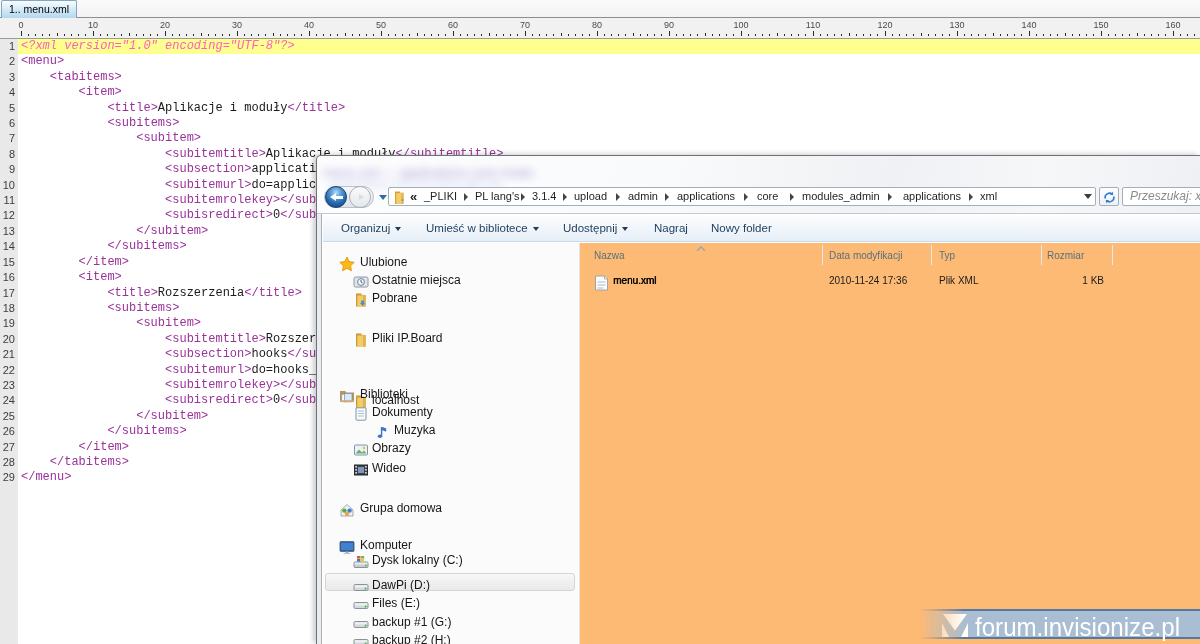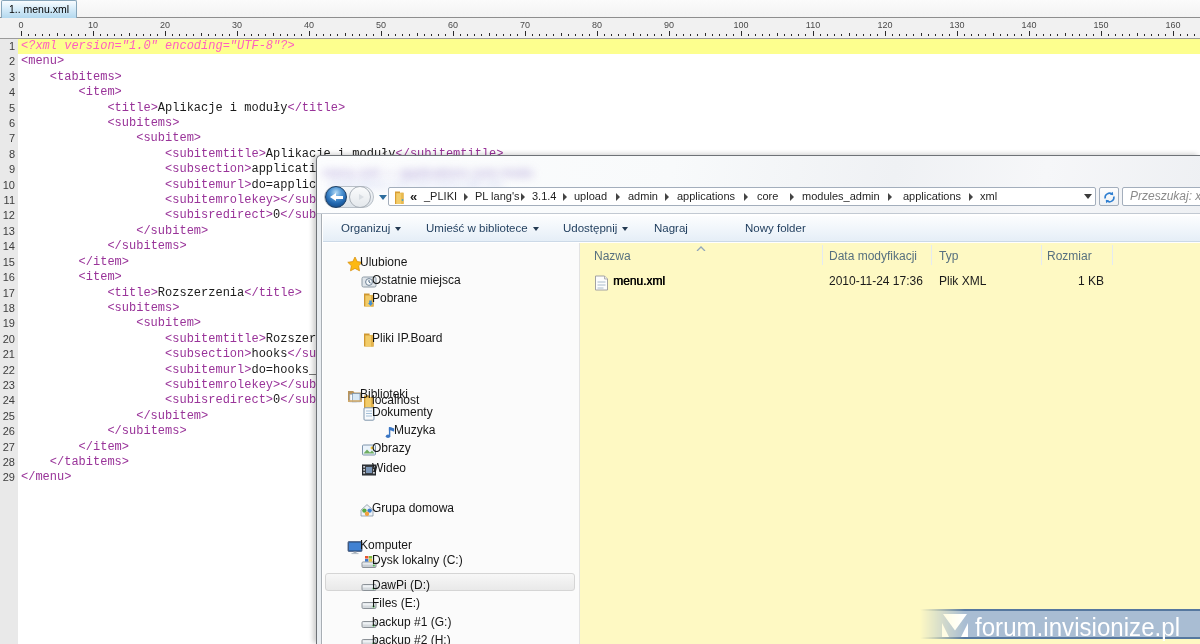--- a/index.html
+++ b/index.html
@@ -76,29 +76,29 @@
   border-bottom:1px solid #ccd9e7; font-size:11.5px; color:#1e3c5c; }
 .tbtn { position:absolute; top:0; height:25px; line-height:25px; white-space:nowrap; }
 .tdrop { display:inline-block; width:0; height:0; border-left:3.5px solid transparent;
   border-right:3.5px solid transparent; border-top:4px solid #243a52;
   margin-left:5px; vertical-align:middle; }
 
 #glassL { position:absolute; left:0; top:58px; width:5px; bottom:0;
   background:#e9edf1; border-right:1px solid #a8aeb4; }
 
 #content { position:absolute; left:6px; top:87px; right:0; bottom:0; background:#fff; }
-#nav { position:absolute; left:0; top:0; width:256px; bottom:0; background:#fbfbfb;text-align:center; }
+#nav { position:absolute; left:0; top:0; width:256px; bottom:0; background:#fbfbfb; }
 #navdiv { position:absolute; left:256px; top:0; width:1px; bottom:0; background:#e3e3e3; }
 .ni { position:absolute; height:19px; font-size:12px; color:#161616; line-height:19px; white-space:nowrap; }
 .ni svg { position:absolute; top:1.5px; }
 #sel { position:absolute; left:2px; top:330px; width:250px; height:18px;
   background:linear-gradient(#f7f7f7,#e9e9e9); border:1px solid #d5d5d5; border-radius:3px; }
 
-#flist { position:absolute; left:257px; top:0; right:0; bottom:0; background:#fef9c3;
-  font-size:12px; color:#1a1a1a; }
+#flist { position:absolute; left:257px; top:0; right:0; bottom:0; background:#fdba74;
+  font-size:10px; color:#1a1a1a; }
 .hdr { position:absolute; top:4px; height:18px; line-height:18px; color:#57707f; }
 .hsep { position:absolute; top:2px; width:1px; height:20px; background:#e4eaf1; }
 #sortcaret { position:absolute; left:116px; top:3px; width:10px; height:5px; }
 .cell { position:absolute; top:29px; height:18px; line-height:18px; }
 </style>
 </head>
 <body>
 <div id="stage">
 
 <div id="tabbar">
@@ -206,21 +206,21 @@
           <path d="M9.9 0.8 L10.2 4.3 L6.8 3.4 Z" fill="#2f7fd1"></path>
           <path d="M10.8 5.5 A4.3 4.3 0 0 1 3.7 9.6" fill="none" stroke="#2f7fd1" stroke-width="1.6"></path>
           <path d="M3.1 12.2 L2.8 8.7 L6.2 9.6 Z" fill="#2f7fd1"></path>
         </svg></div>
   <div id="searchbox">Przeszukaj: xm</div>
   <div id="toolbar">
     <div class="tbtn" style="left:18px;">Organizuj<span class="tdrop"></span></div>
     <div class="tbtn" style="left:103px;">Umieść w bibliotece<span class="tdrop"></span></div>
     <div class="tbtn" style="left:240px;">Udostępnij<span class="tdrop"></span></div>
     <div class="tbtn" style="left:331px;">Nagraj</div>
-    <div class="tbtn" style="left:388px;margin-left:34px;">Nowy folder</div>
+    <div class="tbtn" style="left:388px;">Nowy folder</div>
   </div>
   <div id="glassL"></div>
   <div id="content">
     <div id="nav">
           <div id="sel"></div>
           <div class="ni" style="top:10px; left:0; width:256px;">
             <span style="position:absolute; left:16px; top:1.5px; width:16px; height:16px;">
               <svg width="16" height="16" viewBox="0 0 16 16">
                 <path d="M8 1 L10.2 5.6 L15.2 6.3 L11.6 9.8 L12.5 14.8 L8 12.4 L3.5 14.8 L4.4 9.8 L0.8 6.3 L5.8 5.6 Z" fill="#fdb913" stroke="#d89010" stroke-width="0.8"></path>
               </svg>
@@ -322,21 +322,21 @@
                   <rect x="2.3" y="10" width="1.6" height="1.6"></rect>
                   <rect x="12.1" y="4" width="1.6" height="1.6"></rect>
                   <rect x="12.1" y="7" width="1.6" height="1.6"></rect>
                   <rect x="12.1" y="10" width="1.6" height="1.6"></rect>
                 </g>
                 <rect x="5" y="5" width="6" height="6" fill="#7c97b8"></rect>
               </svg>
             </span>
             <span style="position:absolute; left:49px;">Wideo</span>
           </div>
-          <div class="ni" style="top:256px; left:12px; width:256px;padding-left:44px;">
+          <div class="ni" style="top:256px; left:0; width:256px;padding-left:44px;">
             <span style="position:absolute; left:16px; top:1.5px; width:16px; height:16px;">
               <svg width="16" height="16" viewBox="0 0 16 16">
                 <path d="M2 8 L8 2.6 L14 8 L14 14 L2 14 Z" fill="#edf2f7" stroke="#8898a6" stroke-width="0.8"></path>
                 <circle cx="5.4" cy="8.6" r="2.2" fill="#58a843"></circle>
                 <circle cx="10.6" cy="8.6" r="2.2" fill="#3f7fd0"></circle>
                 <circle cx="8" cy="11.8" r="2.2" fill="#f0a23c"></circle>
               </svg>
             </span>
             <span style="position:absolute; left:37px;">Grupa domowa</span>
           </div>

